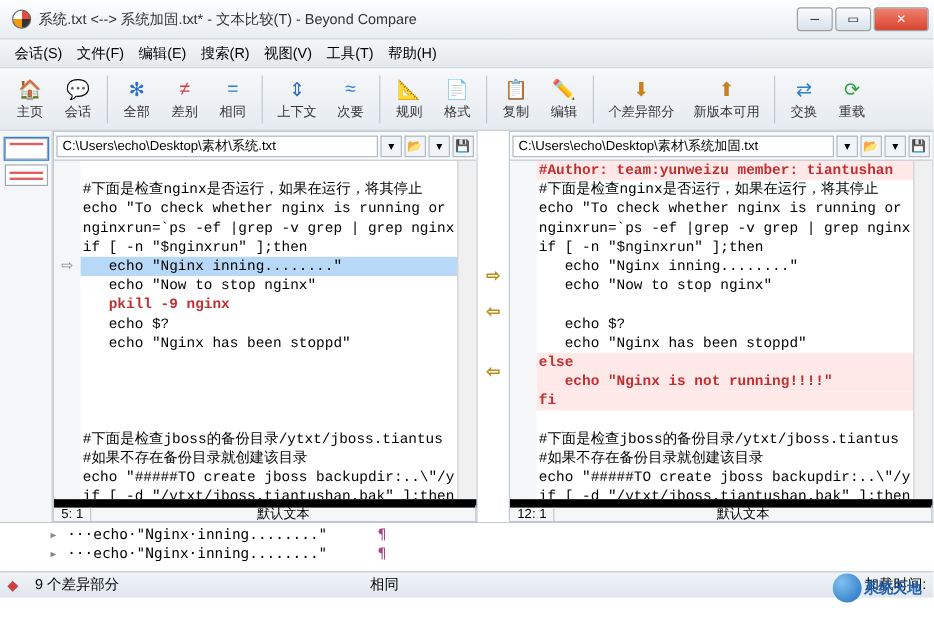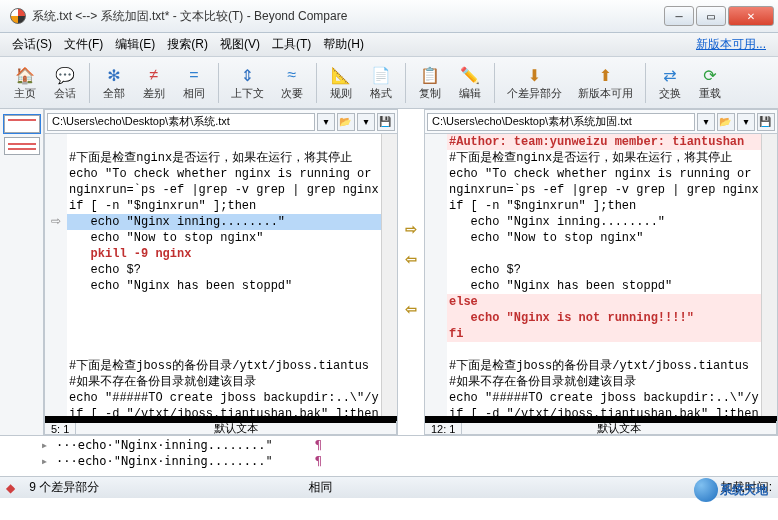--- a/index.html
+++ b/index.html
@@ -66,21 +66,20 @@
 </div>
 
 <div class="menubar">
   <span>会话(S)</span>
   <span>文件(F)</span>
   <span>编辑(E)</span>
   <span>搜索(R)</span>
   <span>视图(V)</span>
   <span>工具(T)</span>
   <span>帮助(H)</span>
-  <span class="upd">新版本可用...</span>
 </div>
 
 <div class="toolbar">
   <div class="tbtn">
       <span class="ico">🏠</span>
       <span class="lbl">主页</span>
     </div>
   <div class="tbtn">
       <span class="ico">💬</span>
       <span class="lbl">会话</span>

